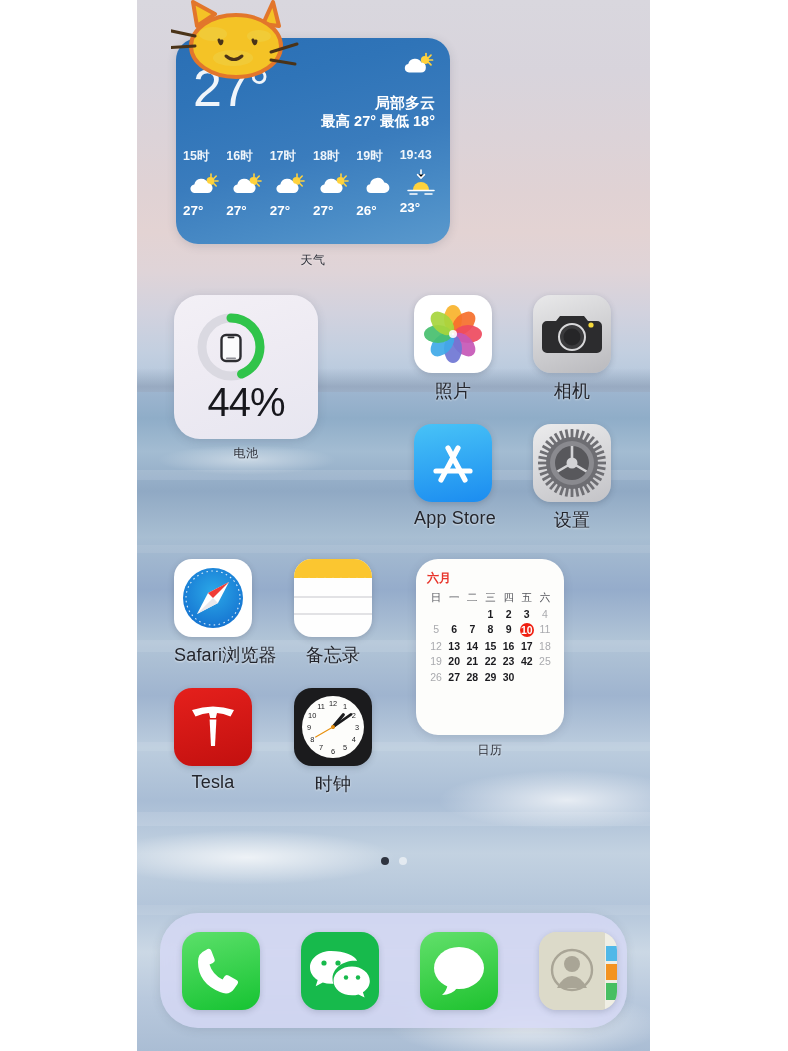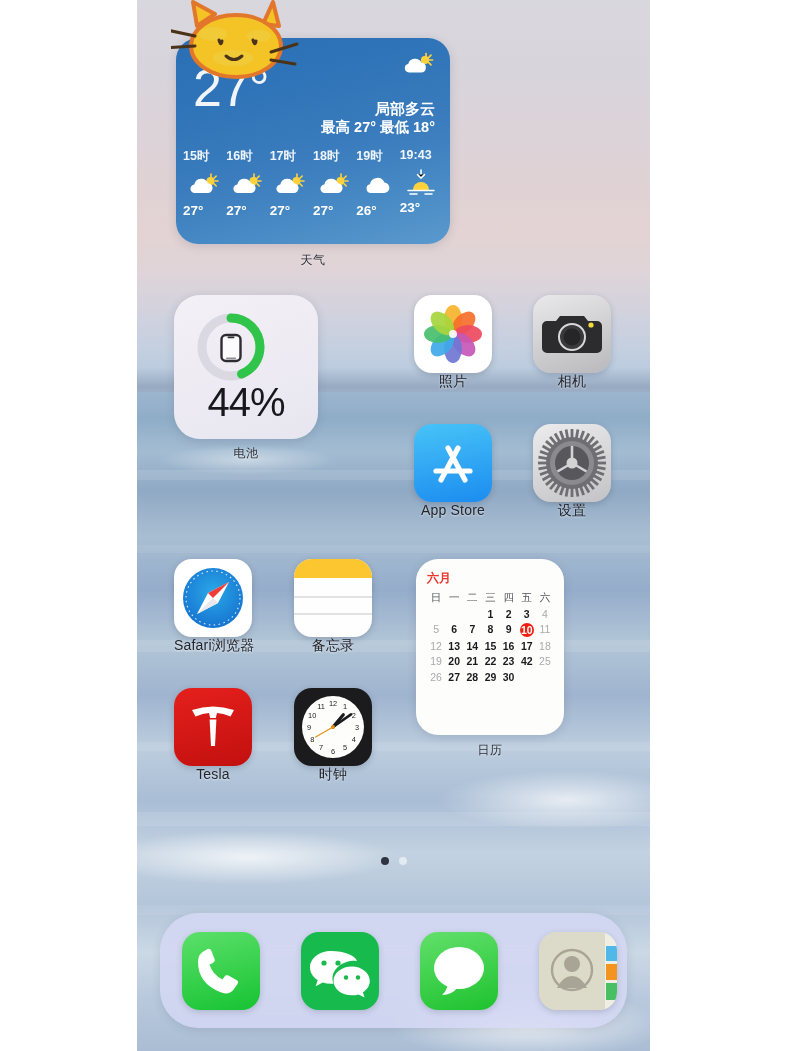--- a/index.html
+++ b/index.html
@@ -55,21 +55,21 @@
     left:39px; top:38px; width:274px; height:206px;
     background:linear-gradient(165deg,#2a6fb5 0%,#2f74b8 25%,#3a7cbd 55%,#4a8cc6 80%,#5a99cd 100%);
     color:#fff; overflow:hidden;
   }
   #wx-temp{
     position:absolute; left:17px; top:24px;
     font-size:52px; font-weight:300; line-height:1; color:rgba(255,255,255,.93);
     letter-spacing:-1px;
   }
   #wx-right{ position:absolute; right:15px; top:14px; text-align:right; }
-  #wx-cond{ font-size:15px; font-weight:700; line-height:1.2; margin-top:24px; }
+  #wx-cond{ font-size:15px; font-weight:700; line-height:1.2; margin-top:18px; }
   #wx-hilo{ font-size:14.5px; font-weight:700; line-height:1.35; white-space:nowrap; }
   #wx-hours{
     position:absolute; left:7px; right:7px; top:110px;
     display:flex; justify-content:space-between;
   }
   .wx-h{ flex:1; text-align:left; }
   .wx-h .hr{ font-size:12.5px; font-weight:600; color:rgba(255,255,255,.92); }
   .wx-h .ic{ height:32px; display:flex; align-items:center; justify-content:center; margin:4px 0 2px; }
   .wx-h .tp{ font-size:13.5px; font-weight:700; }
 
@@ -102,21 +102,21 @@
     background:#f01f10; color:#fff; font-weight:700;
   }
 
   
   .app{ position:absolute; width:78px; text-align:center; }
   .app .ico{
     width:78px; height:78px; border-radius:18px; overflow:hidden;
     box-shadow:0 2px 6px rgba(40,50,70,.22); position:relative;
   }
   .app .nm{
-    font-size:14px; color:#23252c; white-space:nowrap;
+    margin-top:6px; font-size:18px; color:#23252c; white-space:nowrap;
     text-shadow:0 1px 2px rgba(255,255,255,.6); letter-spacing:.2px;
   }
 
   
   #dots{ position:absolute; left:0; width:100%; top:851px; text-align:center; }
   #dots i{ display:inline-block; width:8px; height:8px; border-radius:50%; margin:0 5px;
            background:rgba(255,255,255,.55); }
   #dots i.on{ background:#2f3440; }
 
   

